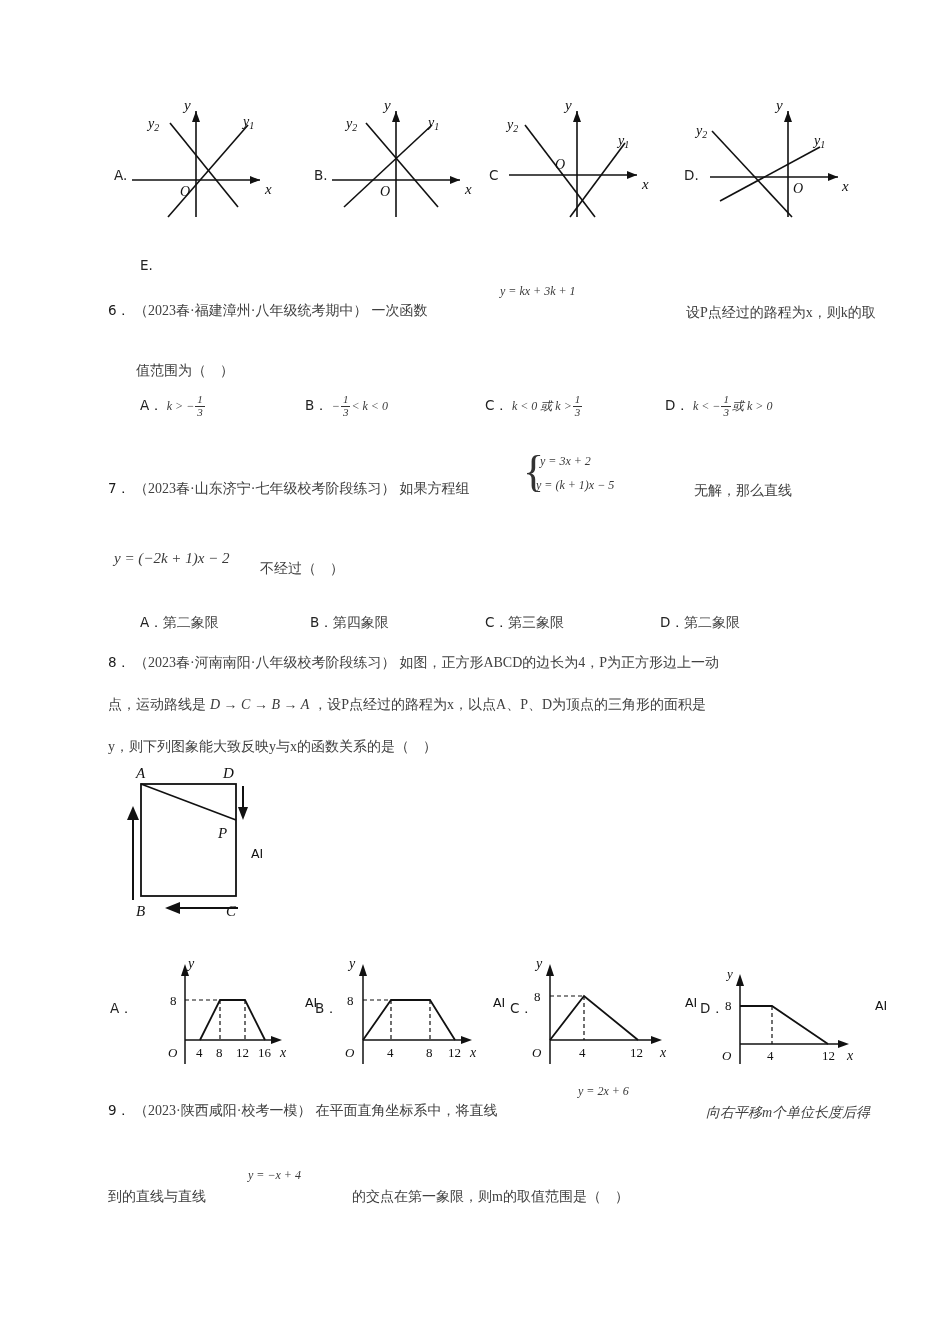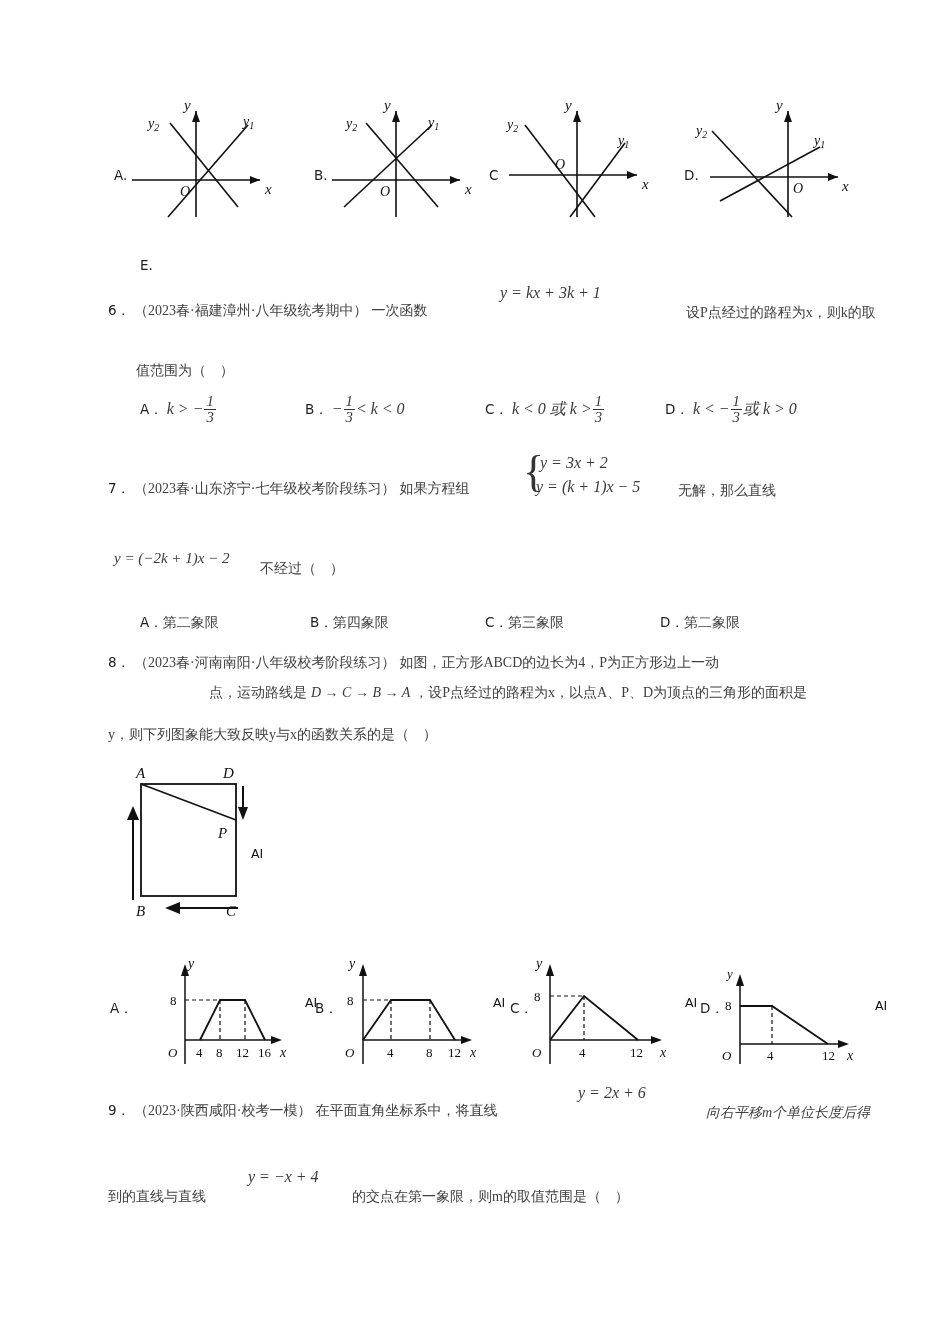--- a/index.html
+++ b/index.html
@@ -37,21 +37,21 @@
     font-size: 13.5px;
     color: #222;
   }
   .mathit {
     font-family: "Liberation Serif", "DejaVu Serif", serif;
     font-style: italic;
   }
   .formula {
     font-family: "Liberation Serif", "DejaVu Serif", serif;
     font-style: italic;
-    font-size: 16px;
+    font-size: 12px;
     color: #3a3a3a;
     white-space: nowrap;
   }
   
   .frac {
     display: inline-block;
     vertical-align: -0.55em;
     text-align: center;
     font-size: 0.92em;
     line-height: 1.05;
@@ -197,21 +197,21 @@
 
   <div class="abs" style="left:108px; top:478px; width:800px; height:60px;">
     <div style="position:relative;">
       <span class="qnum">7．</span>
       <span class="cn">（2023春·山东济宁·七年级校考阶段练习）</span>
       <span class="cn">如果方程组</span>
       
       <span class="abs" style="left:415px; top:-24px; font-size:44px; font-family:'Liberation Serif', serif; color:#333; line-height:0.82;">{</span>
       <span class="formula abs" style="left:432px; top:-24px;">y = 3x + 2</span>
       <span class="formula abs" style="left:428px; top:0px;">y = (k + 1)x − 5</span>
-      <span class="cn abs" style="left:570px; top:2px;">无解，那么直线</span>
+      <span class="cn abs" style="left:586px; top:2px;">无解，那么直线</span>
     </div>
   </div>
 
   <div class="abs" style="left:114px; top:550px; width:800px; height:36px;">
     <span class="formula abs" style="left:0px; top:0px; font-size:15px;">y = (−2k + 1)x − 2</span>
     <span class="cn abs" style="left:146px; top:8px;">不经过（　）</span>
   </div>
 
   <div class="abs" style="left:140px; top:612px; width:790px; height:26px;">
     <div class="abs" style="left:0px; top:0px;">
@@ -227,21 +227,21 @@
       <span class="opt-letter">D．</span><span class="cn">第二象限</span>
     </div>
   </div>
 
   <div class="abs" style="left:108px; top:652px; width:800px;">
     <div style="position:relative; height:22px;">
       <span class="qnum">8．</span>
       <span class="cn">（2023春·河南南阳·八年级校考阶段练习）</span>
       <span class="cn">如图，正方形ABCD的边长为4，P为正方形边上一动</span>
     </div>
-    <div style="position:relative; height:22px; margin-top:8px;text-align:center;">
+    <div style="position:relative; height:22px; margin-top:20px;">
       <span class="cn">点，运动路线是</span>
       <span class="formula" style="font-size:14px;">D → C → B → A</span>
       <span class="cn">，设P点经过的路程为x，以点A、P、D为顶点的三角形的面积是</span>
     </div>
     <div style="position:relative; height:22px; margin-top:20px;">
       <span class="cn">y，则下列图象能大致反映y与x的函数关系的是（　）</span>
     </div>
   </div>
 
   <div class="abs" style="left:108px; top:762px;">

